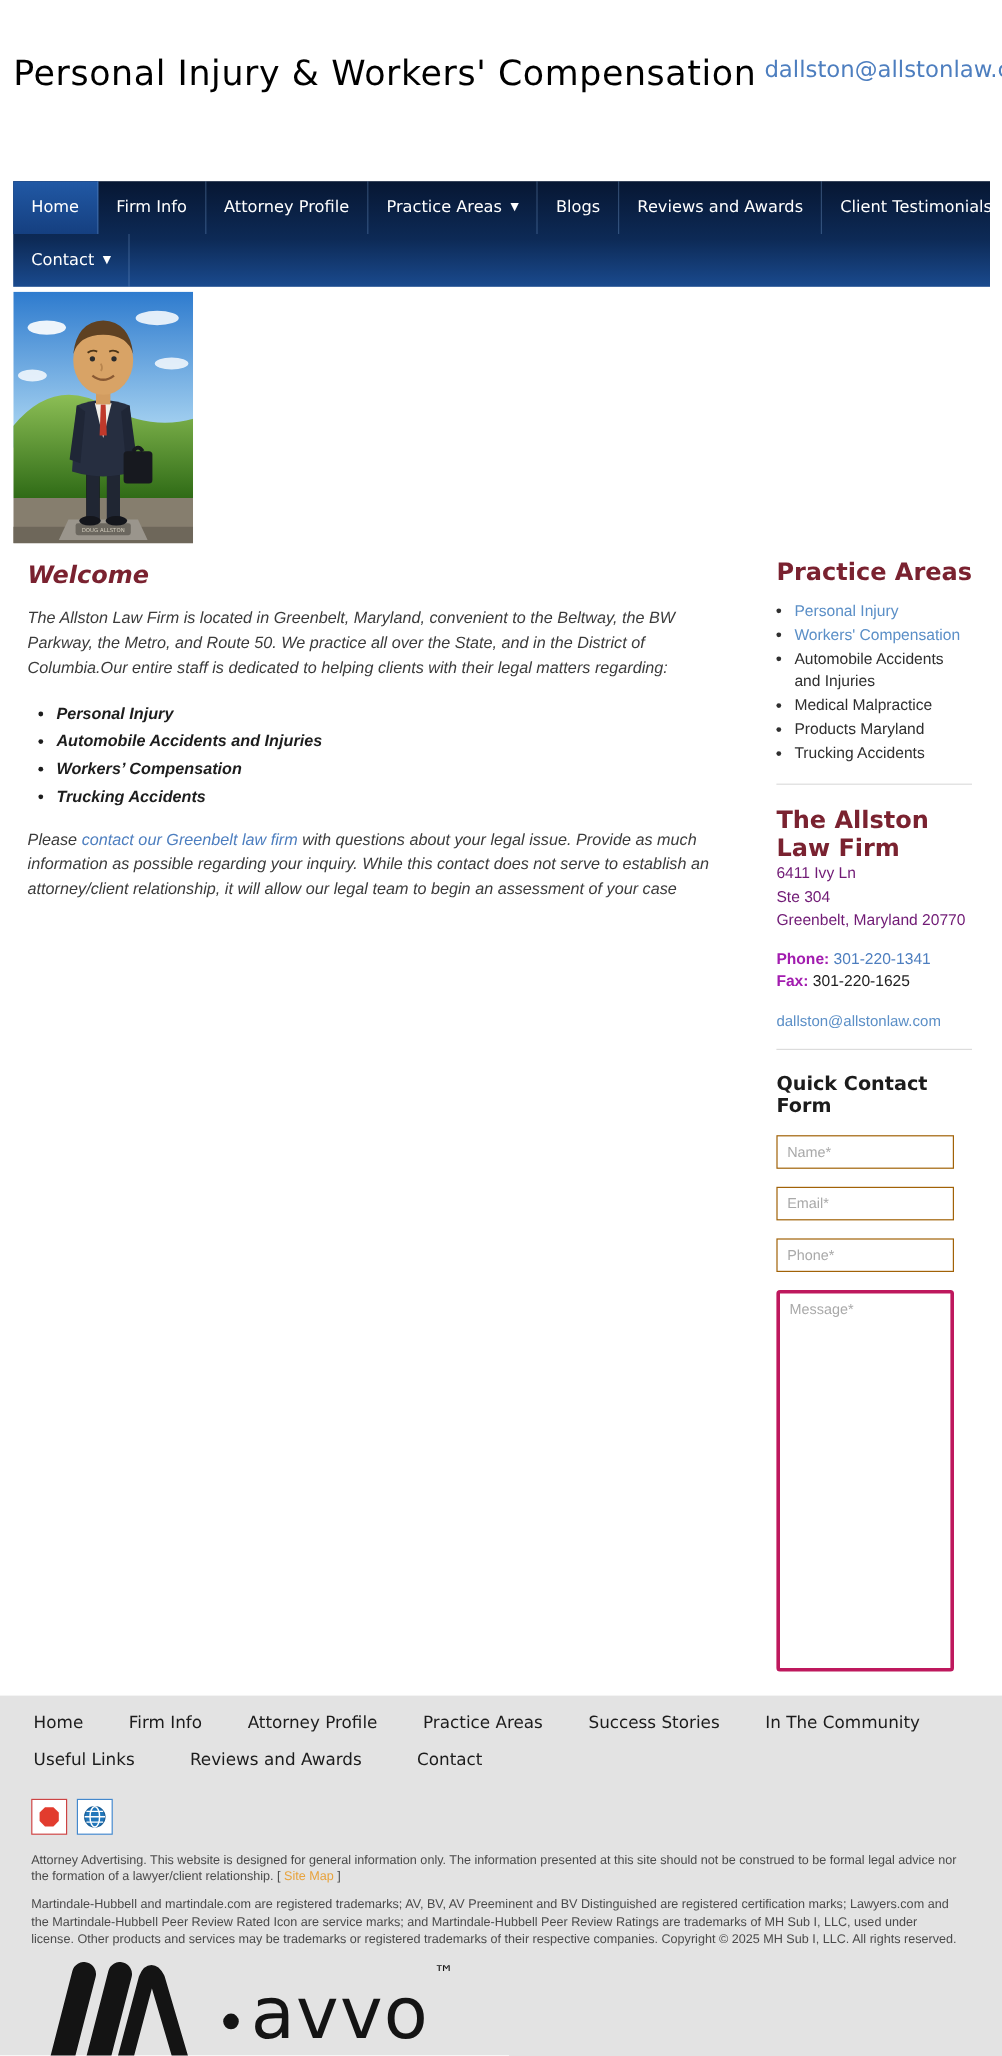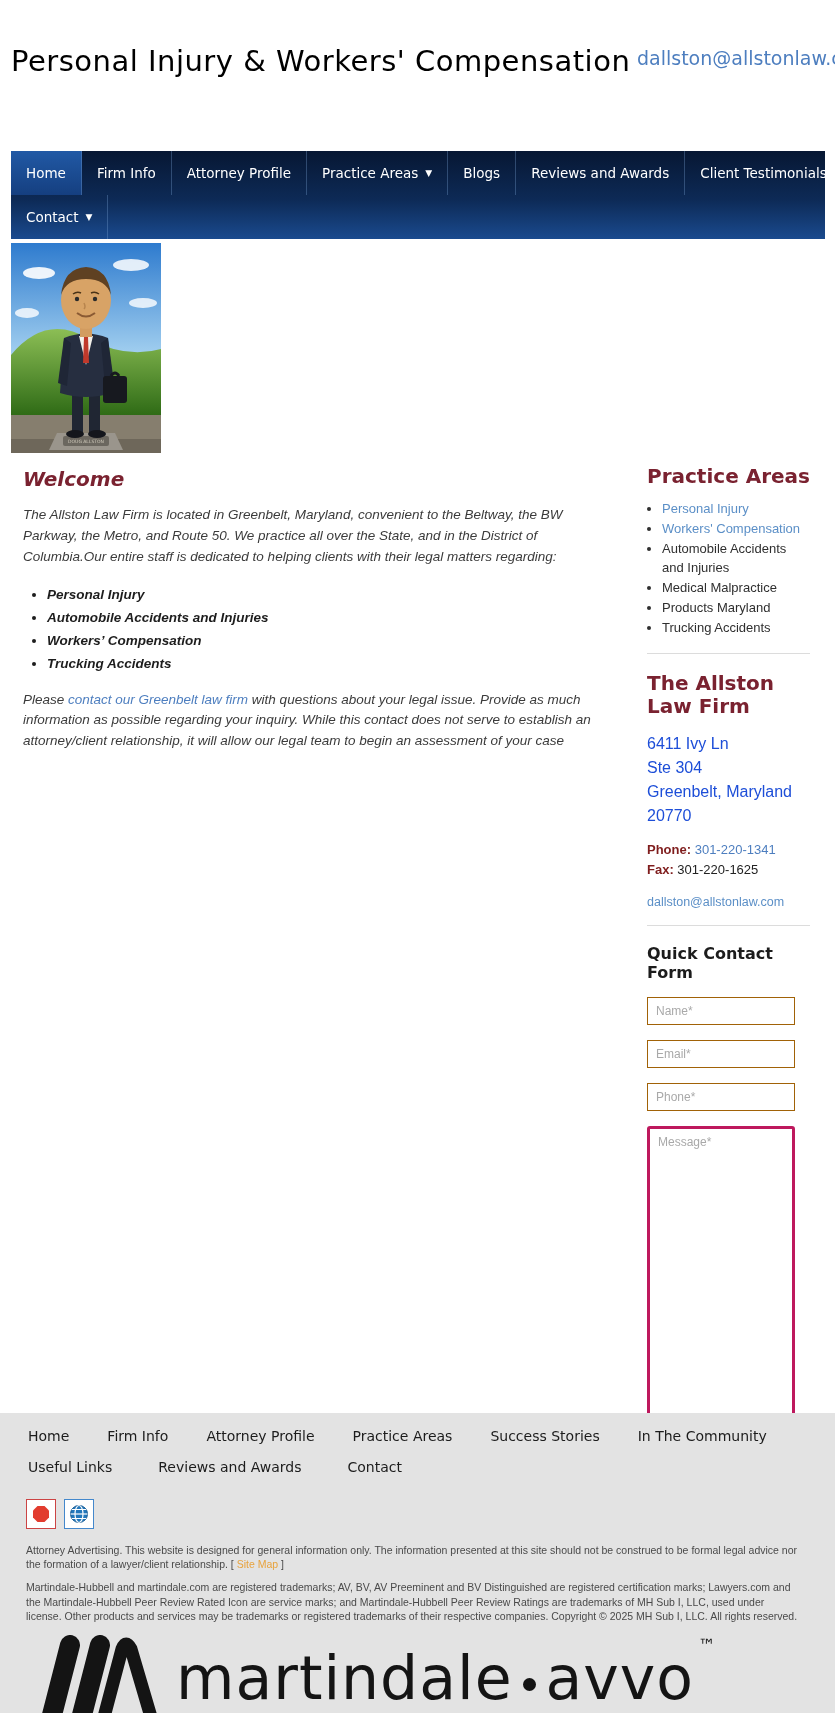--- a/index.html
+++ b/index.html
@@ -44,23 +44,23 @@
   .main-list { margin:16px 0 2px 24px; }
   .main-list li { font-size:13.5px; font-weight:bold; color:#1d1d1d; line-height:1.7; }
   a.text-link { color:#4d7ebf; text-decoration:none; }
   
   .sidebar { position:absolute; left:647px; top:12px; width:163px; }
   .sidebar .h-maroon { font-size:20px; line-height:1.15; }
   .pa-list { margin:12px 0 0 15px; }
   .pa-list li { font-size:13px; line-height:1.4; color:#2f2f2f; margin-bottom:2px; }
   .pa-list li a { color:#5b8fc7; text-decoration:none; }
   .sb-divider { border:none; border-top:1px solid #dcdcdc; margin:16px 0 18px 0; width:163px; }
-  .addr { font-size:16px; line-height:1.5; color:#1d4ed8; margin-top:14px; }
+  .addr { font-size:13px; line-height:1.5; color:#701a75; margin-top:0; }
   .phones { font-size:13px; line-height:1.5; margin-top:12px; color:#222; }
-  .phones b { color:#7f1d1d; }
+  .phones b { color:#a21caf; }
   .sb-email { display:block; margin-top:16px; font-size:12.5px; color:#5b8fc7; text-decoration:none; }
   .form-heading { font-size:16px; font-weight:bold; color:#1c1c1c; margin-top:4px; font-family:"DejaVu Sans", sans-serif; }
   .qc-input {
     display:block; width:148px; height:28px; margin-top:15px; padding:0 8px;
     border:1px solid #a16207; font-size:12px; color:#444; background:#fff; outline:none;
     font-family:"Liberation Sans", sans-serif;
   }
   .qc-input::placeholder, .qc-textarea::placeholder { color:#a9a9a9; }
   .qc-textarea {
     display:block; width:148px; height:318px; margin-top:15px; padding:6px 8px;
@@ -262,18 +262,17 @@
     </div>
   </div>
   <p class="disclaimer"><span>Attorney Advertising. This website is designed for general information only. The information presented at this site should not be construed to be formal legal advice nor the formation of a lawyer/client relationship. [ </span><a href="#" class="sitemap">Site Map</a><span> ]</span></p>
   <p class="disclaimer second">Martindale-Hubbell and martindale.com are registered trademarks; AV, BV, AV Preeminent and BV Distinguished are registered certification marks; Lawyers.com and the Martindale-Hubbell Peer Review Rated Icon are service marks; and Martindale-Hubbell Peer Review Ratings are trademarks of MH Sub I, LLC, used under license. Other products and services may be trademarks or registered trademarks of their respective companies. Copyright © 2025 MH Sub I, LLC. All rights reserved.</p>
   <div class="logo-row">
     <svg width="120" height="86" viewBox="0 0 120 86" style="margin-right:18px;">
       <path d="M14,80 L32,10" stroke="#141414" stroke-width="20" stroke-linecap="round"></path>
       <path d="M44,80 L62,10" stroke="#141414" stroke-width="20" stroke-linecap="round"></path>
       <path d="M66,82 L84,14 Q88,4 93,14 L113,82" stroke="#141414" stroke-width="13" fill="none" stroke-linecap="round" stroke-linejoin="round"></path>
     </svg>
-    <span class="logo-text">martindale</span>
     <span class="logo-dot"></span>
     <span class="logo-text">avvo</span>
     <span class="logo-tm">™</span>
   </div>
 </div>
 
 </body></html>

